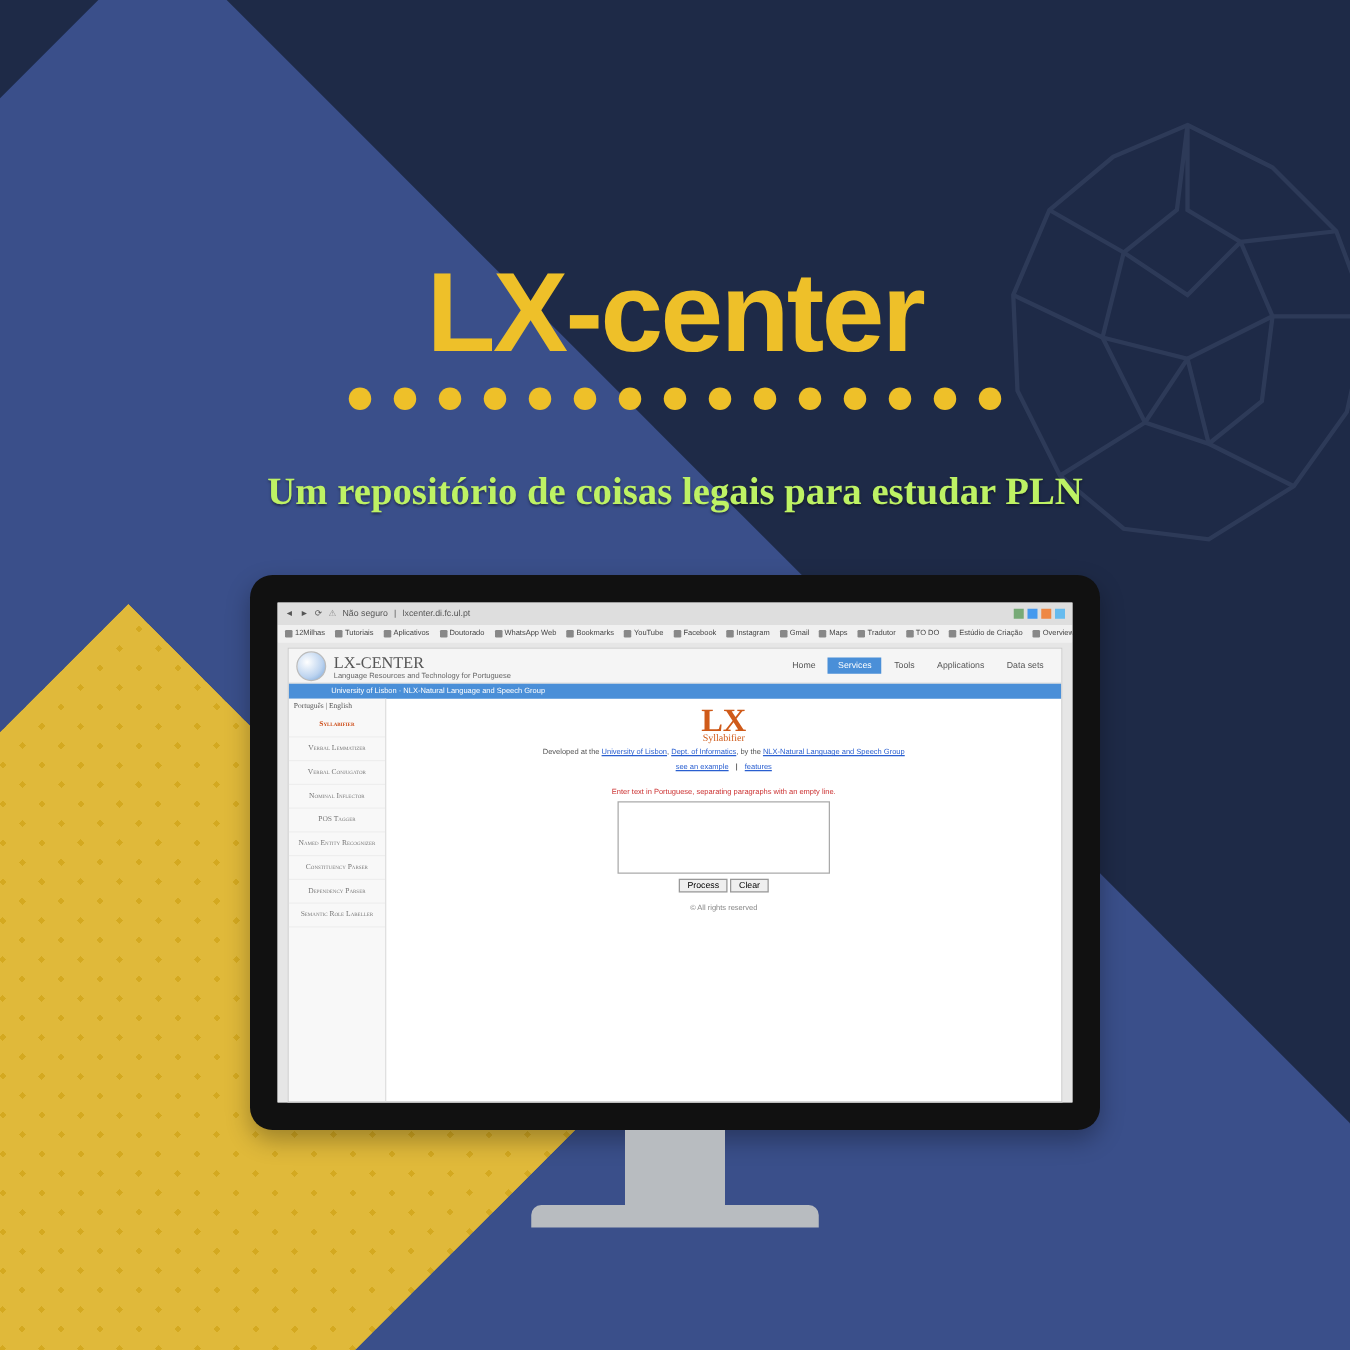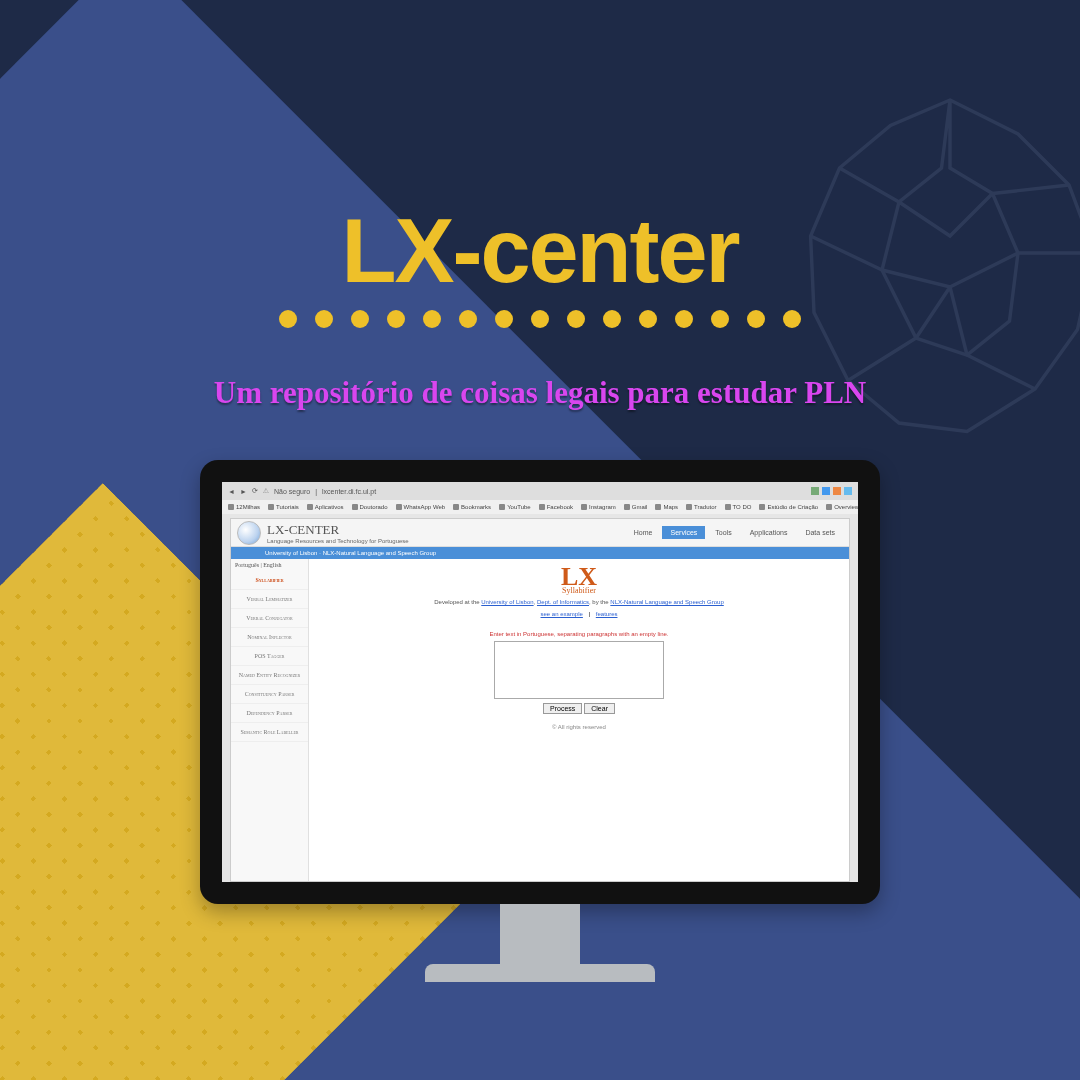--- a/index.html
+++ b/index.html
@@ -48,21 +48,21 @@
 }
 .dots-row span {
   display: inline-block; width: 18px; height: 18px;
   background: #eec029; border-radius: 50%;
   margin: 0 9px;
 }
 .subtitle {
   position: absolute; top: 375px; left: 0; width: 100%;
   text-align: center;
   font-size: 31px; font-weight: 700;
-  color: #d946ef;
+  color: #bef264;
   font-family: Georgia, 'Times New Roman', serif;
   text-shadow: 0 2px 2px rgba(0,0,0,0.4);
 }
 
 .monitor {
   position: absolute;
   top: 460px; left: 50%; transform: translateX(-50%);
   width: 680px;
 }
 .monitor-frame {

